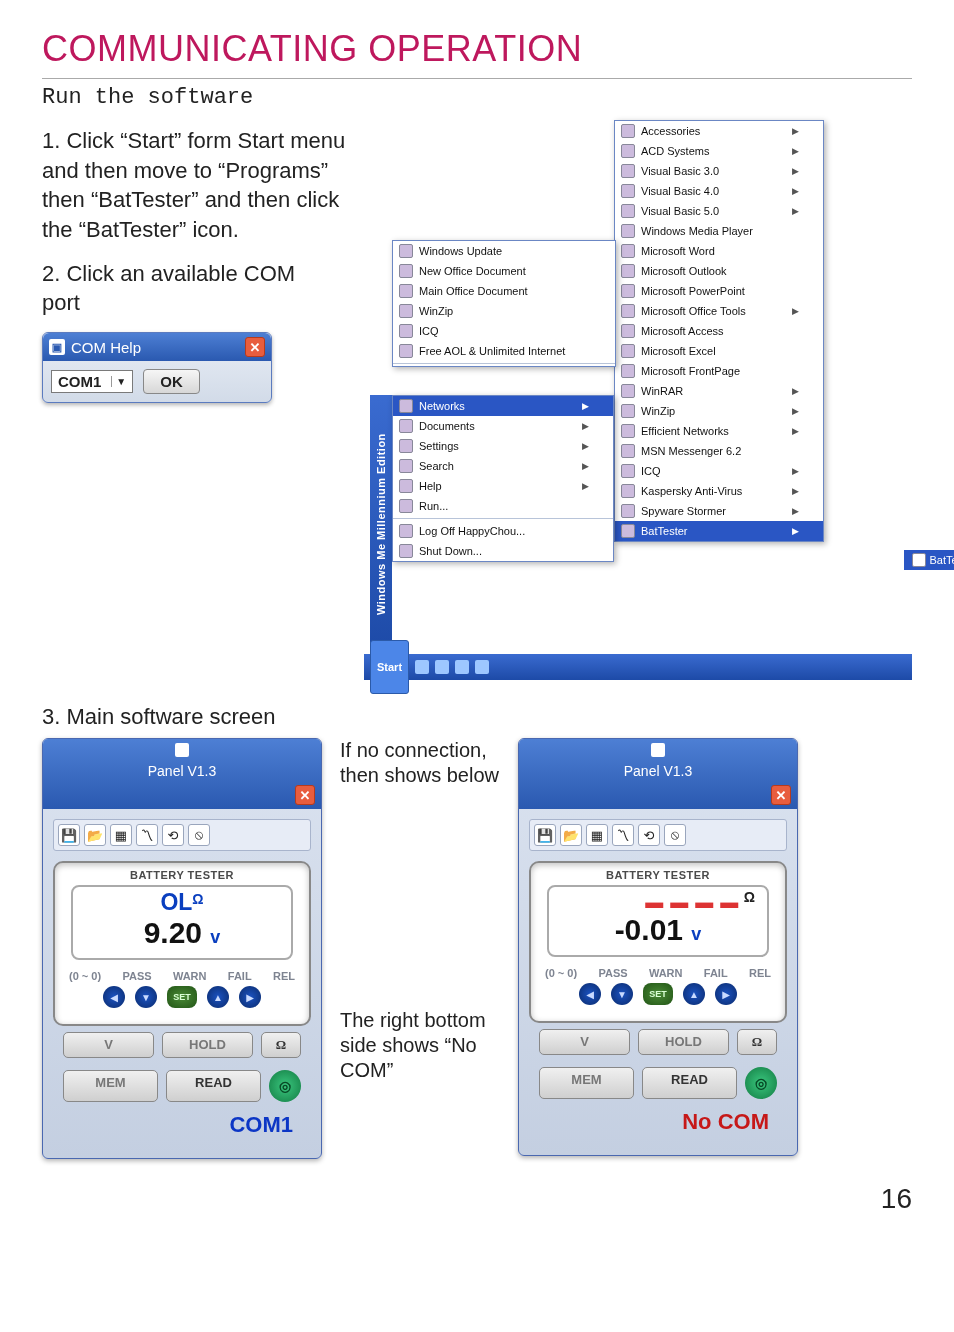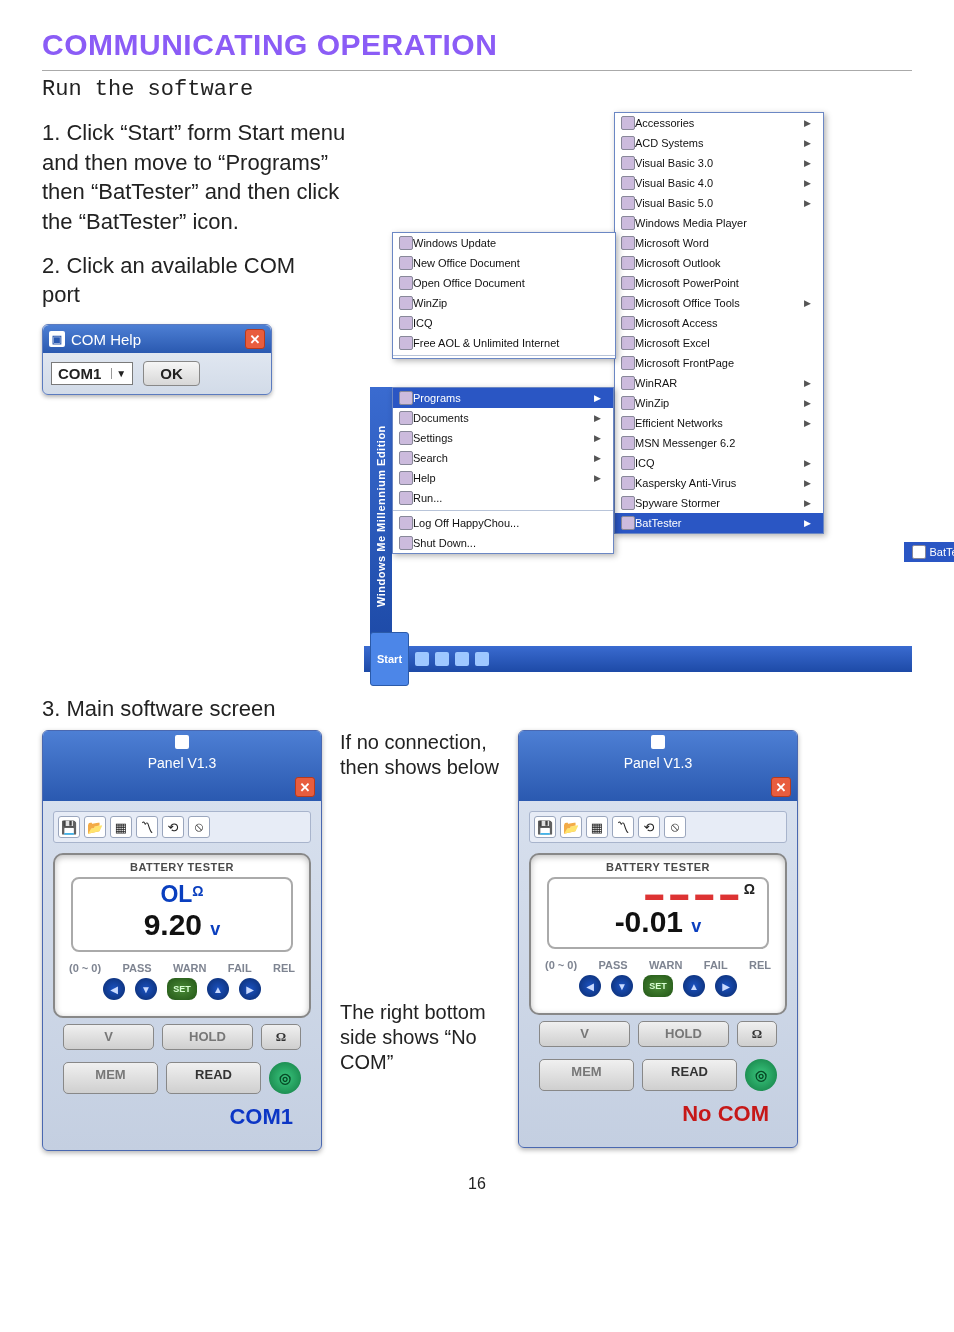--- a/index.html
+++ b/index.html
@@ -7,25 +7,25 @@
     margin: 0;
     background: #fff;
     font-family: "Segoe UI", Arial, sans-serif;
     color: #222;
     width: 954px;
   }
   .page {
     padding: 28px 42px 20px 42px;
   }
   h1 {
-    font-size: 30px;
-    font-weight: 700;
+    font-size: 36px;
+    font-weight: 400;
     letter-spacing: .5px;
     margin: 0 0 8px 0;
-    color: #8b5cf6;
+    color: #be185d;
   }
   .rule {
     border: none;
     border-top: 1px solid #aaa;
     margin: 4px 0 6px 0;
   }
   .subhead {
     font-size: 22px;
     margin: 4px 0 10px 0;
     font-family: Liberation Mono, monospace;
@@ -106,22 +106,22 @@
   }
   .menu-col {
     position:absolute;
     background:#fff;
     border:1px solid #6b87c4;
     box-shadow:2px 2px 6px rgba(0,0,0,.3);
     font-size:11px;
     color:#111;
   }
   .menu-col .item {
-    display:flex;align-items:center;gap:0;
-    padding:3px 12px 3px 6px;
+    display:flex;align-items:center;gap:6px;
+    padding:3px 24px 3px 6px;
     white-space:nowrap;
   }
   .menu-col .item.hl { background:#2a56c4;color:#fff }
   .menu-col .sep { border-top:1px solid #b8c4d9;margin:2px 0 }
   .arrow { margin-left:auto;font-size:9px;color:#555 }
   .item.hl .arrow { color:#fff }
   .ic16 { width:14px;height:14px;background:#cbd;border:1px solid #889;border-radius:2px;flex:0 0 14px }
   .startbar {
     position:absolute;left:0;right:0;bottom:0;height:26px;
     background:linear-gradient(#3a6bd0,#1d4aa7);
@@ -194,21 +194,21 @@
   .btn3d.dark { color:#333 }
   .btn-row .ohm-btn { flex:0 0 40px;font-family:serif }
   .circ {
     width:32px;height:32px;border-radius:50%;background:radial-gradient(#3ac77e,#127a42);
     display:flex;align-items:center;justify-content:center;color:#074a26;font-weight:bold;font-size:14px;
   }
   .com-label { font-size:22px;font-weight:800;text-align:right;padding:4px 18px 10px 0 }
   .com1 { color:#0c36c5 }
   .nocom { color:#c61818 }
   .mid-notes { width:160px;font-size:20px;line-height:1.25 }
-  .page-num { text-align:center;font-size:16px;margin-top:24px }
+  .page-num { text-align:right;font-size:28px;margin-top:24px }
   .fly { position:absolute;right:-78px;top:420px;background:#2a56c4;color:#fff;font-size:11px;padding:3px 8px;display:flex;gap:4px;align-items:center }
   .fly .ic16{background:#fff}
   .upper { position:relative }
 </style>
 </head>
 <body>
 
 <div class="page">
 
   <h1>COMMUNICATING OPERATION</h1>
@@ -342,42 +342,42 @@
           <div class="item">
             <span class="ic16"></span>
             <span>Windows Update</span>
           </div>
           <div class="item">
             <span class="ic16"></span>
             <span>New Office Document</span>
           </div>
           <div class="item">
             <span class="ic16"></span>
-            <span>Open Office Document</span>
+            <span>Main Office Document</span>
           </div>
           <div class="item">
             <span class="ic16"></span>
             <span>WinZip</span>
           </div>
           <div class="item">
             <span class="ic16"></span>
             <span>ICQ</span>
           </div>
           <div class="item">
             <span class="ic16"></span>
             <span>Free AOL &amp; Unlimited Internet</span>
           </div>
           <div class="sep"></div>
         </div>
 
       <div class="sidebar-strip" style="left:6px;top:275px;height:258px">Windows Me Millennium Edition</div>
       <div class="menu-col" id="mainitems" style="left:28px;top:275px;width:222px">
           <div class="item hl">
             <span class="ic16"></span>
-            <span>Programs</span>
+            <span>Networks</span>
             <span class="arrow">▶</span>
           </div>
           <div class="item">
             <span class="ic16"></span>
             <span>Documents</span>
             <span class="arrow">▶</span>
           </div>
           <div class="item">
             <span class="ic16"></span>
             <span>Settings</span>

